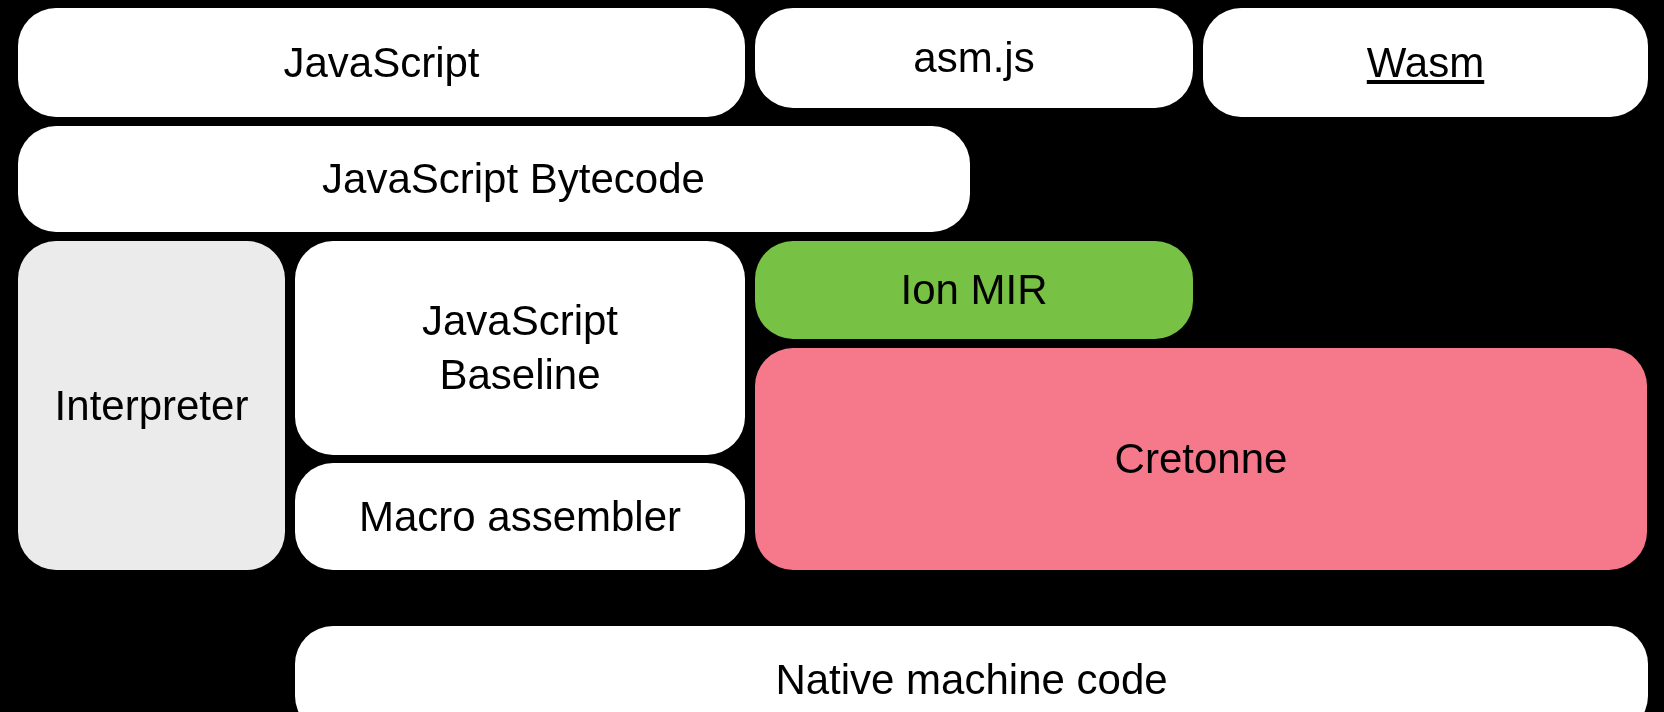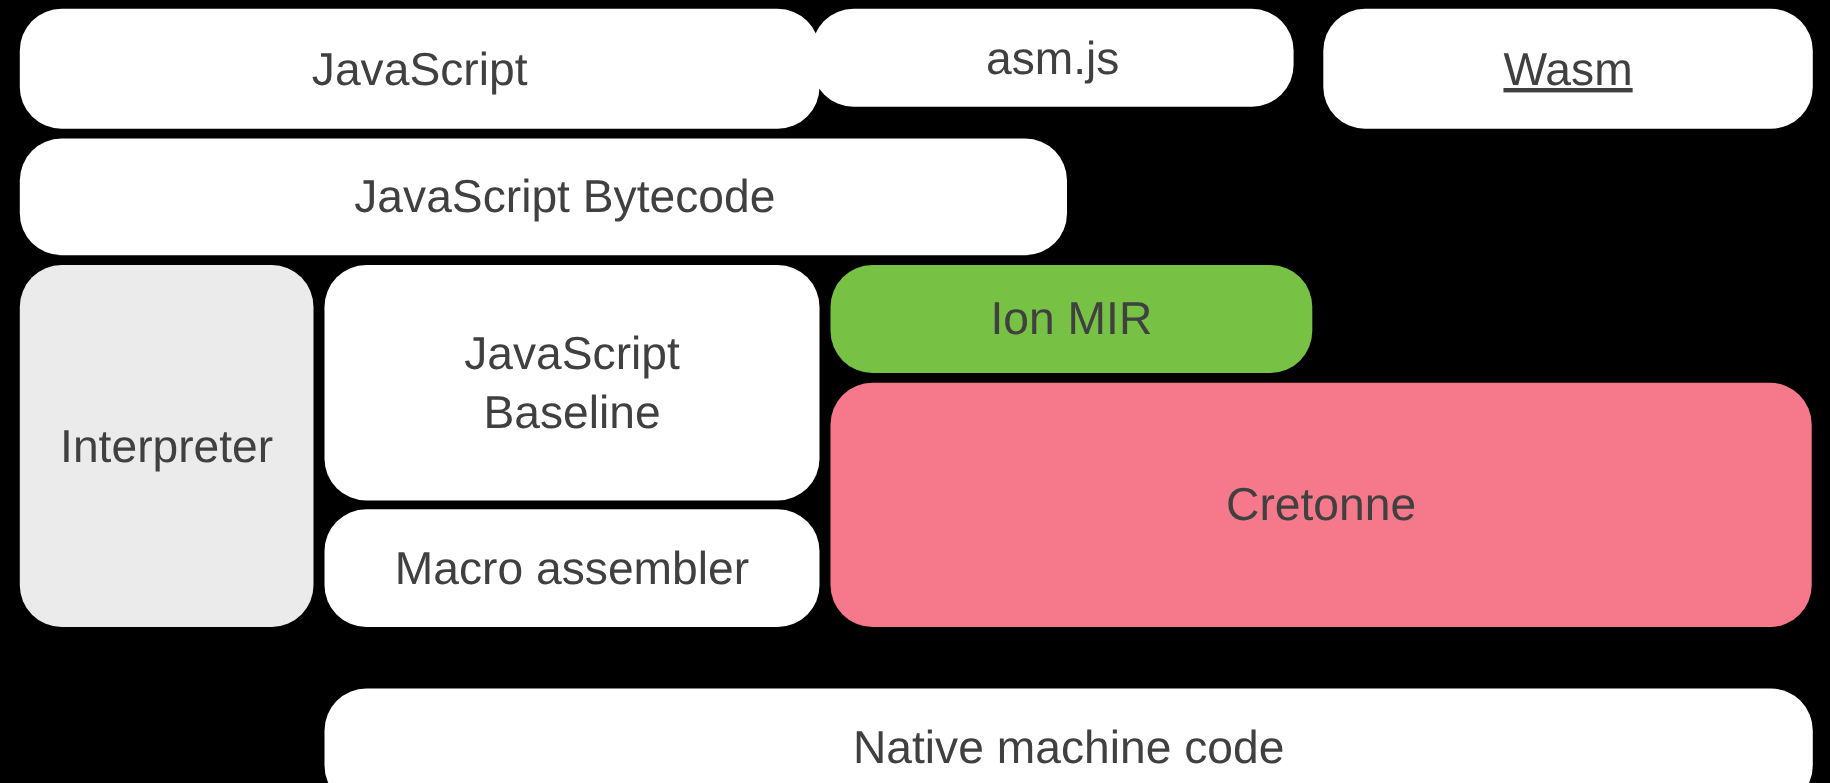--- a/index.html
+++ b/index.html
@@ -16,31 +16,31 @@
     font-family: "Liberation Sans", sans-serif;
   }
   .node {
     position: absolute;
     background: #ffffff;
     border-radius: 38px;
     display: flex;
     align-items: center;
     justify-content: center;
     text-align: center;
-    color: #404040;
+    color: #000000;
     font-size: 42px;
     line-height: 1.28;
     box-sizing: border-box;
   }
   .node .label {
     display: block;
   }
   
   #node-javascript   { left: 18px;   top: 8px;   width: 727px;  height: 109px; }
-  #node-asmjs        { left: 738px;  top: 8px;   width: 438px;  height: 89px; }
+  #node-asmjs        { left: 755px;  top: 8px;   width: 438px;  height: 100px; }
   #node-wasm         { left: 1203px; top: 8px;   width: 445px;  height: 109px; text-decoration: underline; }
   
   #node-bytecode     { left: 18px;   top: 126px; width: 952px;  height: 106px; padding-left: 39px; }
   #node-baldrmonkey  { left: 980px;  top: 126px; width: 438px;  height: 106px; }
   
   #node-interpreter  { left: 18px;   top: 241px; width: 267px;  height: 329px; background: #EBEBEB; }
   #node-baseline     { left: 295px;  top: 241px; width: 450px;  height: 214px; }
   #node-baseline .label { max-width: 320px; }
   #node-ion-mir      { left: 755px;  top: 241px; width: 438px;  height: 98px;  background: #77C144; }
   #node-macro        { left: 295px;  top: 463px; width: 450px;  height: 107px; }

